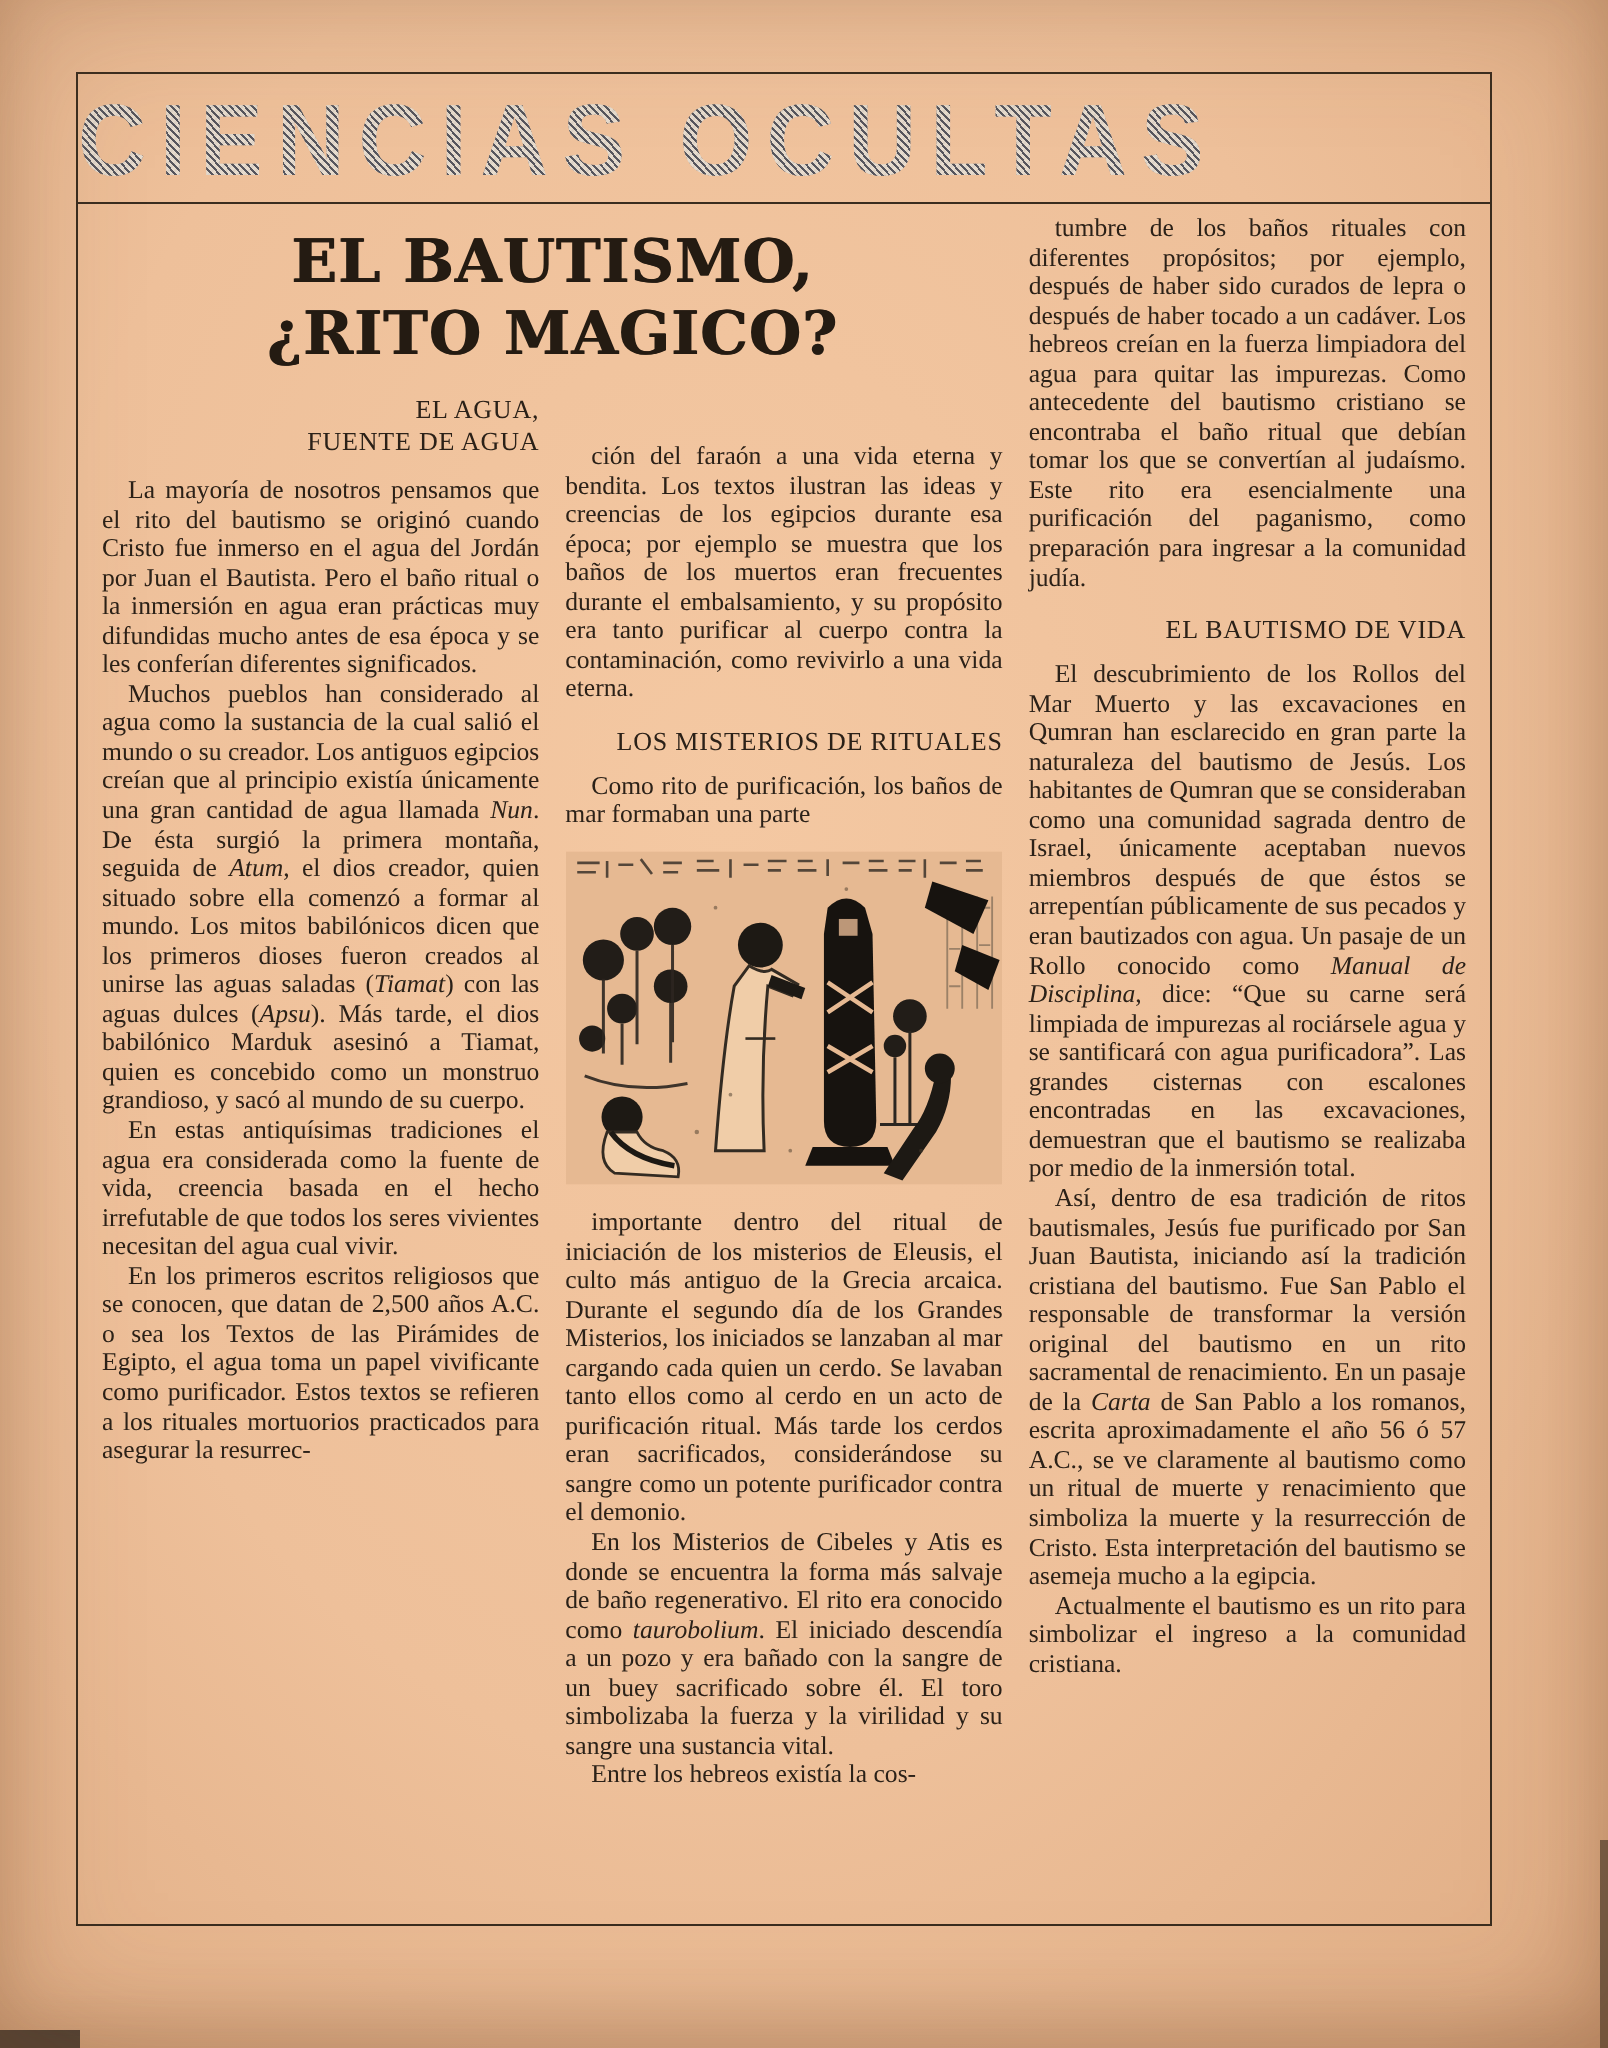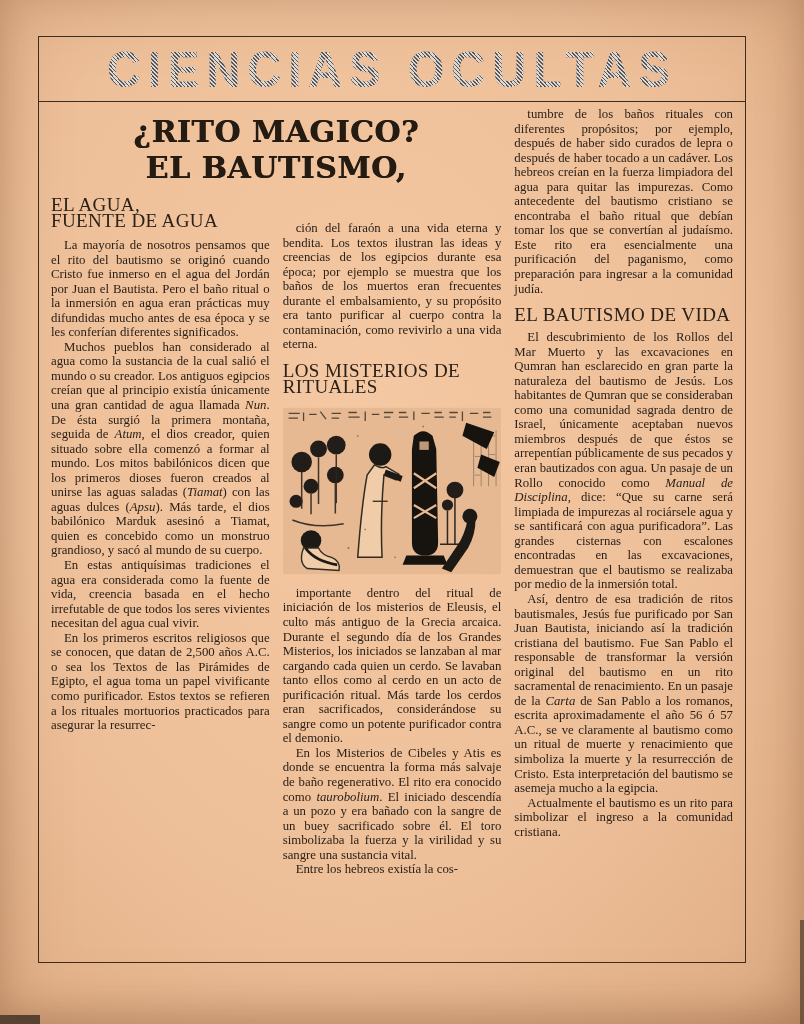--- a/index.html
+++ b/index.html
@@ -13,21 +13,21 @@
     box-shadow:inset 0 0 70px rgba(122,78,45,.28), inset 0 -14px 30px rgba(122,78,45,.22);}
   .artifact-bottom-left{position:absolute;left:0;bottom:0;width:40px;height:9px;background:#2e2a26;opacity:.85;}
   .artifact-right-edge{position:absolute;right:0;top:920px;width:4px;height:104px;background:#463a2e;opacity:.7;}
 
   .frame{
     position:absolute;left:38px;top:36px;width:708px;height:927px;
     border:1.5px solid #3a2d1f;box-sizing:border-box;
   }
   .masthead{
     height:64px;border-bottom:1.5px solid #3a2d1f;
-    display:flex;align-items:center;justify-content:center;overflow:hidden;
+    display:flex;align-items:center;overflow:hidden;
   }
   .masthead-text{
     font-family:"Liberation Sans", sans-serif;font-weight:bold;
     font-size:47px;letter-spacing:7px;line-height:1;white-space:nowrap;
     transform:scaleY(1.08);color:#8d8d92;
   }
   @supports ((-webkit-background-clip:text) or (background-clip:text)){
     .masthead-text{
       background-image:
         repeating-linear-gradient(45deg, rgba(82,82,90,.95) 0 1px, rgba(232,221,208,.9) 1px 2.6px),
@@ -47,57 +47,58 @@
     font-size:30px;line-height:36px;letter-spacing:.5px;
     padding:9px 0 7px 0;color:#241b12;
     text-shadow:.5px 0 0 currentColor;
   }
   .col{font-size:12.8px;line-height:14.55px;text-align:justify;}
   .col1{grid-column:1;grid-row:2;}
   .col2{grid-column:2;grid-row:2;margin-top:28px;}
   .col3{grid-column:3;grid-row:1 / 3;padding-top:2px;}
   .col p{margin:0;text-indent:13px;}
   .subhead{
-    text-align:left;text-indent:0 !important;
-    font-size:19px;letter-spacing:.4px;line-height:16px;
+    text-align:right;text-indent:0 !important;
+    font-size:13px;letter-spacing:.4px;line-height:16px;
     margin:11px 0 7px 0;font-weight:normal;
   }
   .subhead.first{margin-top:4px;margin-bottom:9px;}
   .fig{
     width:100%;height:178px;margin:5px 0 6px 0;display:block;
   }
 </style>
 </head>
 <body>
 
 <div class="frame">
   <div class="masthead">
     <span class="masthead-text">CIENCIAS OCULTAS</span>
   </div>
   <div class="content">
 
     <div class="title-block">
+      <div>EL BAUTISMO,</div>
       <div>¿RITO MAGICO?</div>
-      <div>EL BAUTISMO,</div>
     </div>
 
     <div class="col col1">
       <h3 class="subhead first">
         <span>EL AGUA,</span><br>
         <span>FUENTE DE AGUA</span>
       </h3>
       <p>La mayoría de nosotros pensamos que el rito del bautismo se originó cuando Cristo fue inmerso en el agua del Jordán por Juan el Bautista. Pero el baño ritual o la inmersión en agua eran prácticas muy difundidas mucho antes de esa época y se les conferían diferentes significados.</p>
       <p><span>Muchos pueblos han considerado al agua como la sustancia de la cual salió el mundo o su creador. Los antiguos egipcios creían que al principio existía únicamente una gran cantidad de agua llamada </span><i>Nun</i><span>. De ésta surgió la primera montaña, seguida de </span><i>Atum</i><span>, el dios creador, quien situado sobre ella comenzó a formar al mundo. Los mitos babilónicos dicen que los primeros dioses fueron creados al unirse las aguas saladas (</span><i>Tiamat</i><span>) con las aguas dulces (</span><i>Apsu</i><span>). Más tarde, el dios babilónico Marduk asesinó a Tiamat, quien es concebido como un monstruo grandioso, y sacó al mundo de su cuerpo.</span></p>
       <p>En estas antiquísimas tradiciones el agua era considerada como la fuente de vida, creencia basada en el hecho irrefutable de que todos los seres vivientes necesitan del agua cual vivir.</p>
       <p>En los primeros escritos religiosos que se conocen, que datan de 2,500 años A.C. o sea los Textos de las Pirámides de Egipto, el agua toma un papel vivificante como purificador. Estos textos se refieren a los rituales mortuorios practicados para asegurar la resurrec-</p>
     </div>
 
     <div class="col col2">
       <p>ción del faraón a una vida eterna y bendita. Los textos ilustran las ideas y creencias de los egipcios durante esa época; por ejemplo se muestra que los baños de los muertos eran frecuentes durante el embalsamiento, y su propósito era tanto purificar al cuerpo contra la contaminación, como revivirlo a una vida eterna.</p>
       <h3 class="subhead">LOS MISTERIOS DE RITUALES</h3>
+      <p>Como rito de purificación, los baños de mar formaban una parte</p>
 
       <svg class="fig" viewBox="0 0 234 178" role="img" aria-label="Grabado egipcio de un ritual funerario de purificación">
         <rect x="0" y="0" width="234" height="178" fill="#e6b992"></rect>
 
         <g stroke="#3b332a" stroke-width="1.4" fill="none" opacity=".85">
           <path d="M6 6 h12 M6 11 h10 M22 5 v9 M28 7 h8 M40 4 l6 8 M52 6 h10 M52 11 h8"></path>
           <path d="M70 5 h9 M70 10 h12 M88 4 v10 M95 7 h8 M108 5 h10 M108 10 h7"></path>
           <path d="M124 5 l8 0 M124 10 h10 M140 4 v9 M148 6 h9 M162 5 h8 M162 10 h10"></path>
           <path d="M178 5 h9 M178 10 h7 M192 4 v10 M200 6 h9 M214 5 h8 M214 10 h9"></path>
         </g>

